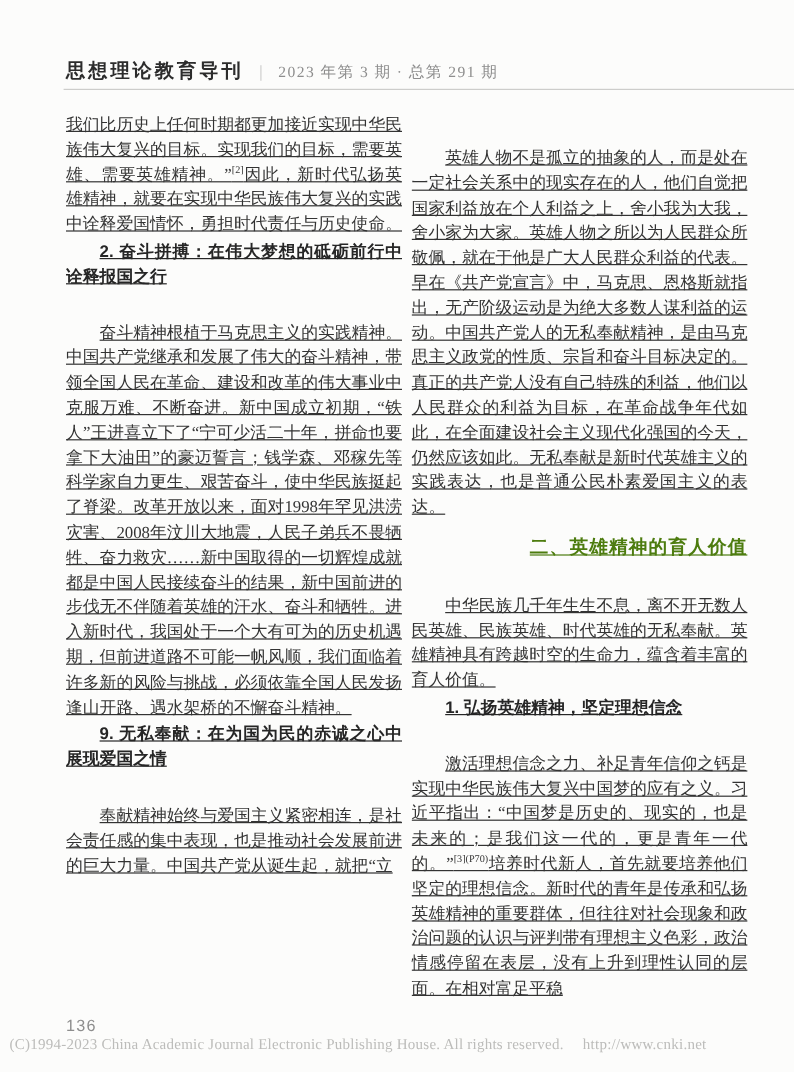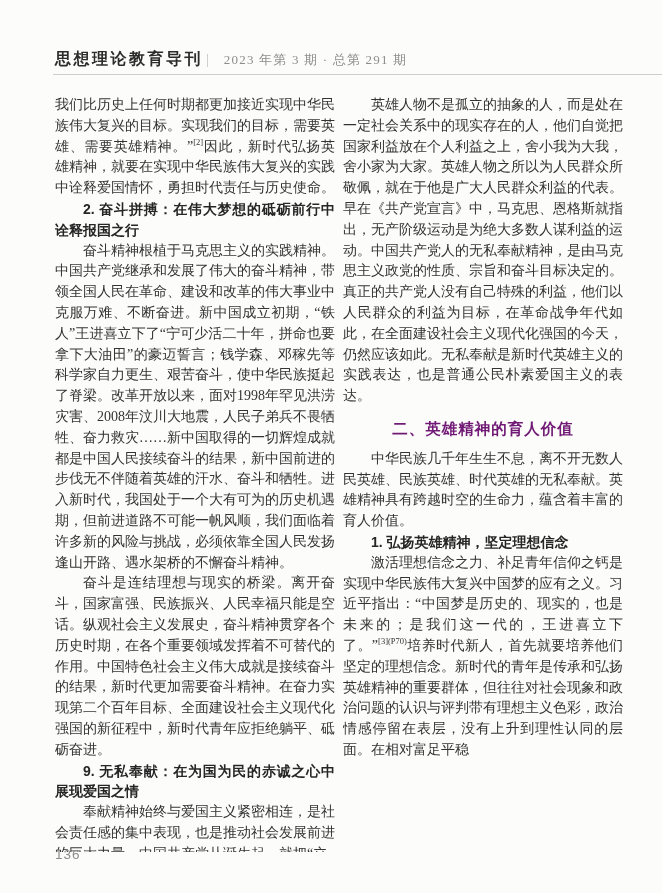--- a/index.html
+++ b/index.html
@@ -11,34 +11,34 @@
   }
   .page{
     position:relative;
     width:662px;height:893px;
     background:#fcfcfb;
     color:#333;
   }
   
   .hdr{
     position:absolute;left:55px;top:49px;right:20px;
-    display:flex;align-items:baseline;gap:3px;
+    display:flex;align-items:baseline;gap:13px;
     white-space:nowrap;
   }
   .hdr .jtitle{
     font-weight:bold;
     font-size:16px;
     letter-spacing:2.5px;
     color:#2c2c2c;
   }
   .hdr .sep{
     color:#c0c0c0;font-size:14px;
   }
   .hdr .issue{
-    color:#8d8d8d;font-size:13px;letter-spacing:1.2px;margin-left:12px;
+    color:#8d8d8d;font-size:13px;letter-spacing:1.2px;
   }
   .rule{
     position:absolute;left:53px;right:0;top:74px;
     border-top:1px solid #cdcdcb;
   }
   
   .columns{
     position:absolute;left:55px;top:95px;
     width:568px;height:757px;
     display:flex;gap:8px;
@@ -46,33 +46,33 @@
   .col{
     width:280px;height:100%;
     overflow:hidden;
     font-size:14px;
     line-height:20.8px;
     text-align:justify;
     text-justify:inter-ideograph;
     word-break:break-all;
     color:#333;
   }
-  .blk{margin:0;}
-  .blk.ind{text-indent:2em;}
+  .blk{margin:0;text-decoration:underline;}
+  .blk.ind{text-indent:2em;margin-top:28px;}
   .blk.h3{
     font-family:"Liberation Sans","DejaVu Sans",sans-serif;
     font-weight:bold;
     color:#262626;
     text-indent:2em;
   }
   .blk.h2{
     font-family:"Liberation Sans","DejaVu Sans",sans-serif;
     font-weight:bold;
-    color:#701a75;
-    text-align:center;
+    color:#4d7c0f;
+    text-align:right;
     text-indent:0;
     font-size:15.5px;
     letter-spacing:1px;
     margin:12px 0 9px 0;
   }
   sup.cite{
     font-size:8.5px;
     line-height:0;
     vertical-align:super;
     letter-spacing:0;
@@ -103,29 +103,31 @@
     <span class="issue" style="color: rgb(141, 141, 141);">2023 年第 3 期 · 总第 291 期</span>
   </header>
 
   <div class="rule" style="border-top-color: rgb(205, 205, 203);"></div>
 
   <main class="columns">
     <section class="col" id="col-left">
         <div class="blk p"><span>我们比历史上任何时期都更加接近实现中华民族伟大复兴的目标。实现我们的目标，需要英雄、需要英雄精神。”</span><sup class="cite">[2]</sup><span>因此，新时代弘扬英雄精神，就要在实现中华民族伟大复兴的实践中诠释爱国情怀，勇担时代责任与历史使命。</span></div>
         <div class="blk h3"><span>2. 奋斗拼搏：在伟大梦想的砥砺前行中诠释报国之行</span></div>
         <div class="blk p ind"><span>奋斗精神根植于马克思主义的实践精神。中国共产党继承和发展了伟大的奋斗精神，带领全国人民在革命、建设和改革的伟大事业中克服万难、不断奋进。新中国成立初期，“铁人”王进喜立下了“宁可少活二十年，拼命也要拿下大油田”的豪迈誓言；钱学森、邓稼先等科学家自力更生、艰苦奋斗，使中华民族挺起了脊梁。改革开放以来，面对1998年罕见洪涝灾害、2008年汶川大地震，人民子弟兵不畏牺牲、奋力救灾……新中国取得的一切辉煌成就都是中国人民接续奋斗的结果，新中国前进的步伐无不伴随着英雄的汗水、奋斗和牺牲。进入新时代，我国处于一个大有可为的历史机遇期，但前进道路不可能一帆风顺，我们面临着许多新的风险与挑战，必须依靠全国人民发扬逢山开路、遇水架桥的不懈奋斗精神。</span></div>
-        <div class="blk p ind"><span>奋斗是连结理想与现实的桥梁。离开奋斗，国家富强、民族振兴、人民幸福只能是空话。纵观社会主义发展史，奋斗精神贯穿各个历史时期，在各个重要领域发挥着不可替代的作用。中国特色社会主义伟大成就是接续奋斗的结果，新时代更加需要奋斗精神。在奋力实现第二个百年目标、全面建设社会主义现代化强国的新征程中，新时代青年应拒绝躺平、砥砺奋进。</span></div>
         <div class="blk h3"><span>9. 无私奉献：在为国为民的赤诚之心中展现爱国之情</span></div>
         <div class="blk p ind"><span>奉献精神始终与爱国主义紧密相连，是社会责任感的集中表现，也是推动社会发展前进的巨大力量。中国共产党从诞生起，就把“立</span></div>
       </section>
     <section class="col" id="col-right">
         <div class="blk p ind"><span>英雄人物不是孤立的抽象的人，而是处在一定社会关系中的现实存在的人，他们自觉把国家利益放在个人利益之上，舍小我为大我，舍小家为大家。英雄人物之所以为人民群众所敬佩，就在于他是广大人民群众利益的代表。早在《共产党宣言》中，马克思、恩格斯就指出，无产阶级运动是为绝大多数人谋利益的运动。中国共产党人的无私奉献精神，是由马克思主义政党的性质、宗旨和奋斗目标决定的。真正的共产党人没有自己特殊的利益，他们以人民群众的利益为目标，在革命战争年代如此，在全面建设社会主义现代化强国的今天，仍然应该如此。无私奉献是新时代英雄主义的实践表达，也是普通公民朴素爱国主义的表达。</span></div>
         <div class="blk h2"><span>二、英雄精神的育人价值</span></div>
         <div class="blk p ind"><span>中华民族几千年生生不息，离不开无数人民英雄、民族英雄、时代英雄的无私奉献。英雄精神具有跨越时空的生命力，蕴含着丰富的育人价值。</span></div>
         <div class="blk h3"><span>1. 弘扬英雄精神，坚定理想信念</span></div>
-        <div class="blk p ind"><span>激活理想信念之力、补足青年信仰之钙是实现中华民族伟大复兴中国梦的应有之义。习近平指出：“中国梦是历史的、现实的，也是未来的；是我们这一代的，王进喜立下了。”</span><sup class="cite">[3](P70)</sup><span>培养时代新人，首先就要培养他们坚定的理想信念。新时代的青年是传承和弘扬英雄精神的重要群体，但往往对社会现象和政治问题的认识与评判带有理想主义色彩，政治情感停留在表层，没有上升到理性认同的层面。在相对富足平稳</span></div>
+        <div class="blk p ind"><span>激活理想信念之力、补足青年信仰之钙是实现中华民族伟大复兴中国梦的应有之义。习近平指出：“中国梦是历史的、现实的，也是未来的；是我们这一代的，更是青年一代的。”</span><sup class="cite">[3](P70)</sup><span>培养时代新人，首先就要培养他们坚定的理想信念。新时代的青年是传承和弘扬英雄精神的重要群体，但往往对社会现象和政治问题的认识与评判带有理想主义色彩，政治情感停留在表层，没有上升到理性认同的层面。在相对富足平稳</span></div>
       </section>
   </main>
 
   <div class="pagenum" style="color: rgb(141, 141, 141);">136</div>
 
+  <div class="copyright" style="color: rgb(188, 188, 186);">
+    <span>(C)1994-2023 China Academic Journal Electronic Publishing House. All rights reserved.</span><span class="cp-gap"></span><span>http://www.cnki.net</span>
+  </div>
 
 </div>
 
 </body></html>

